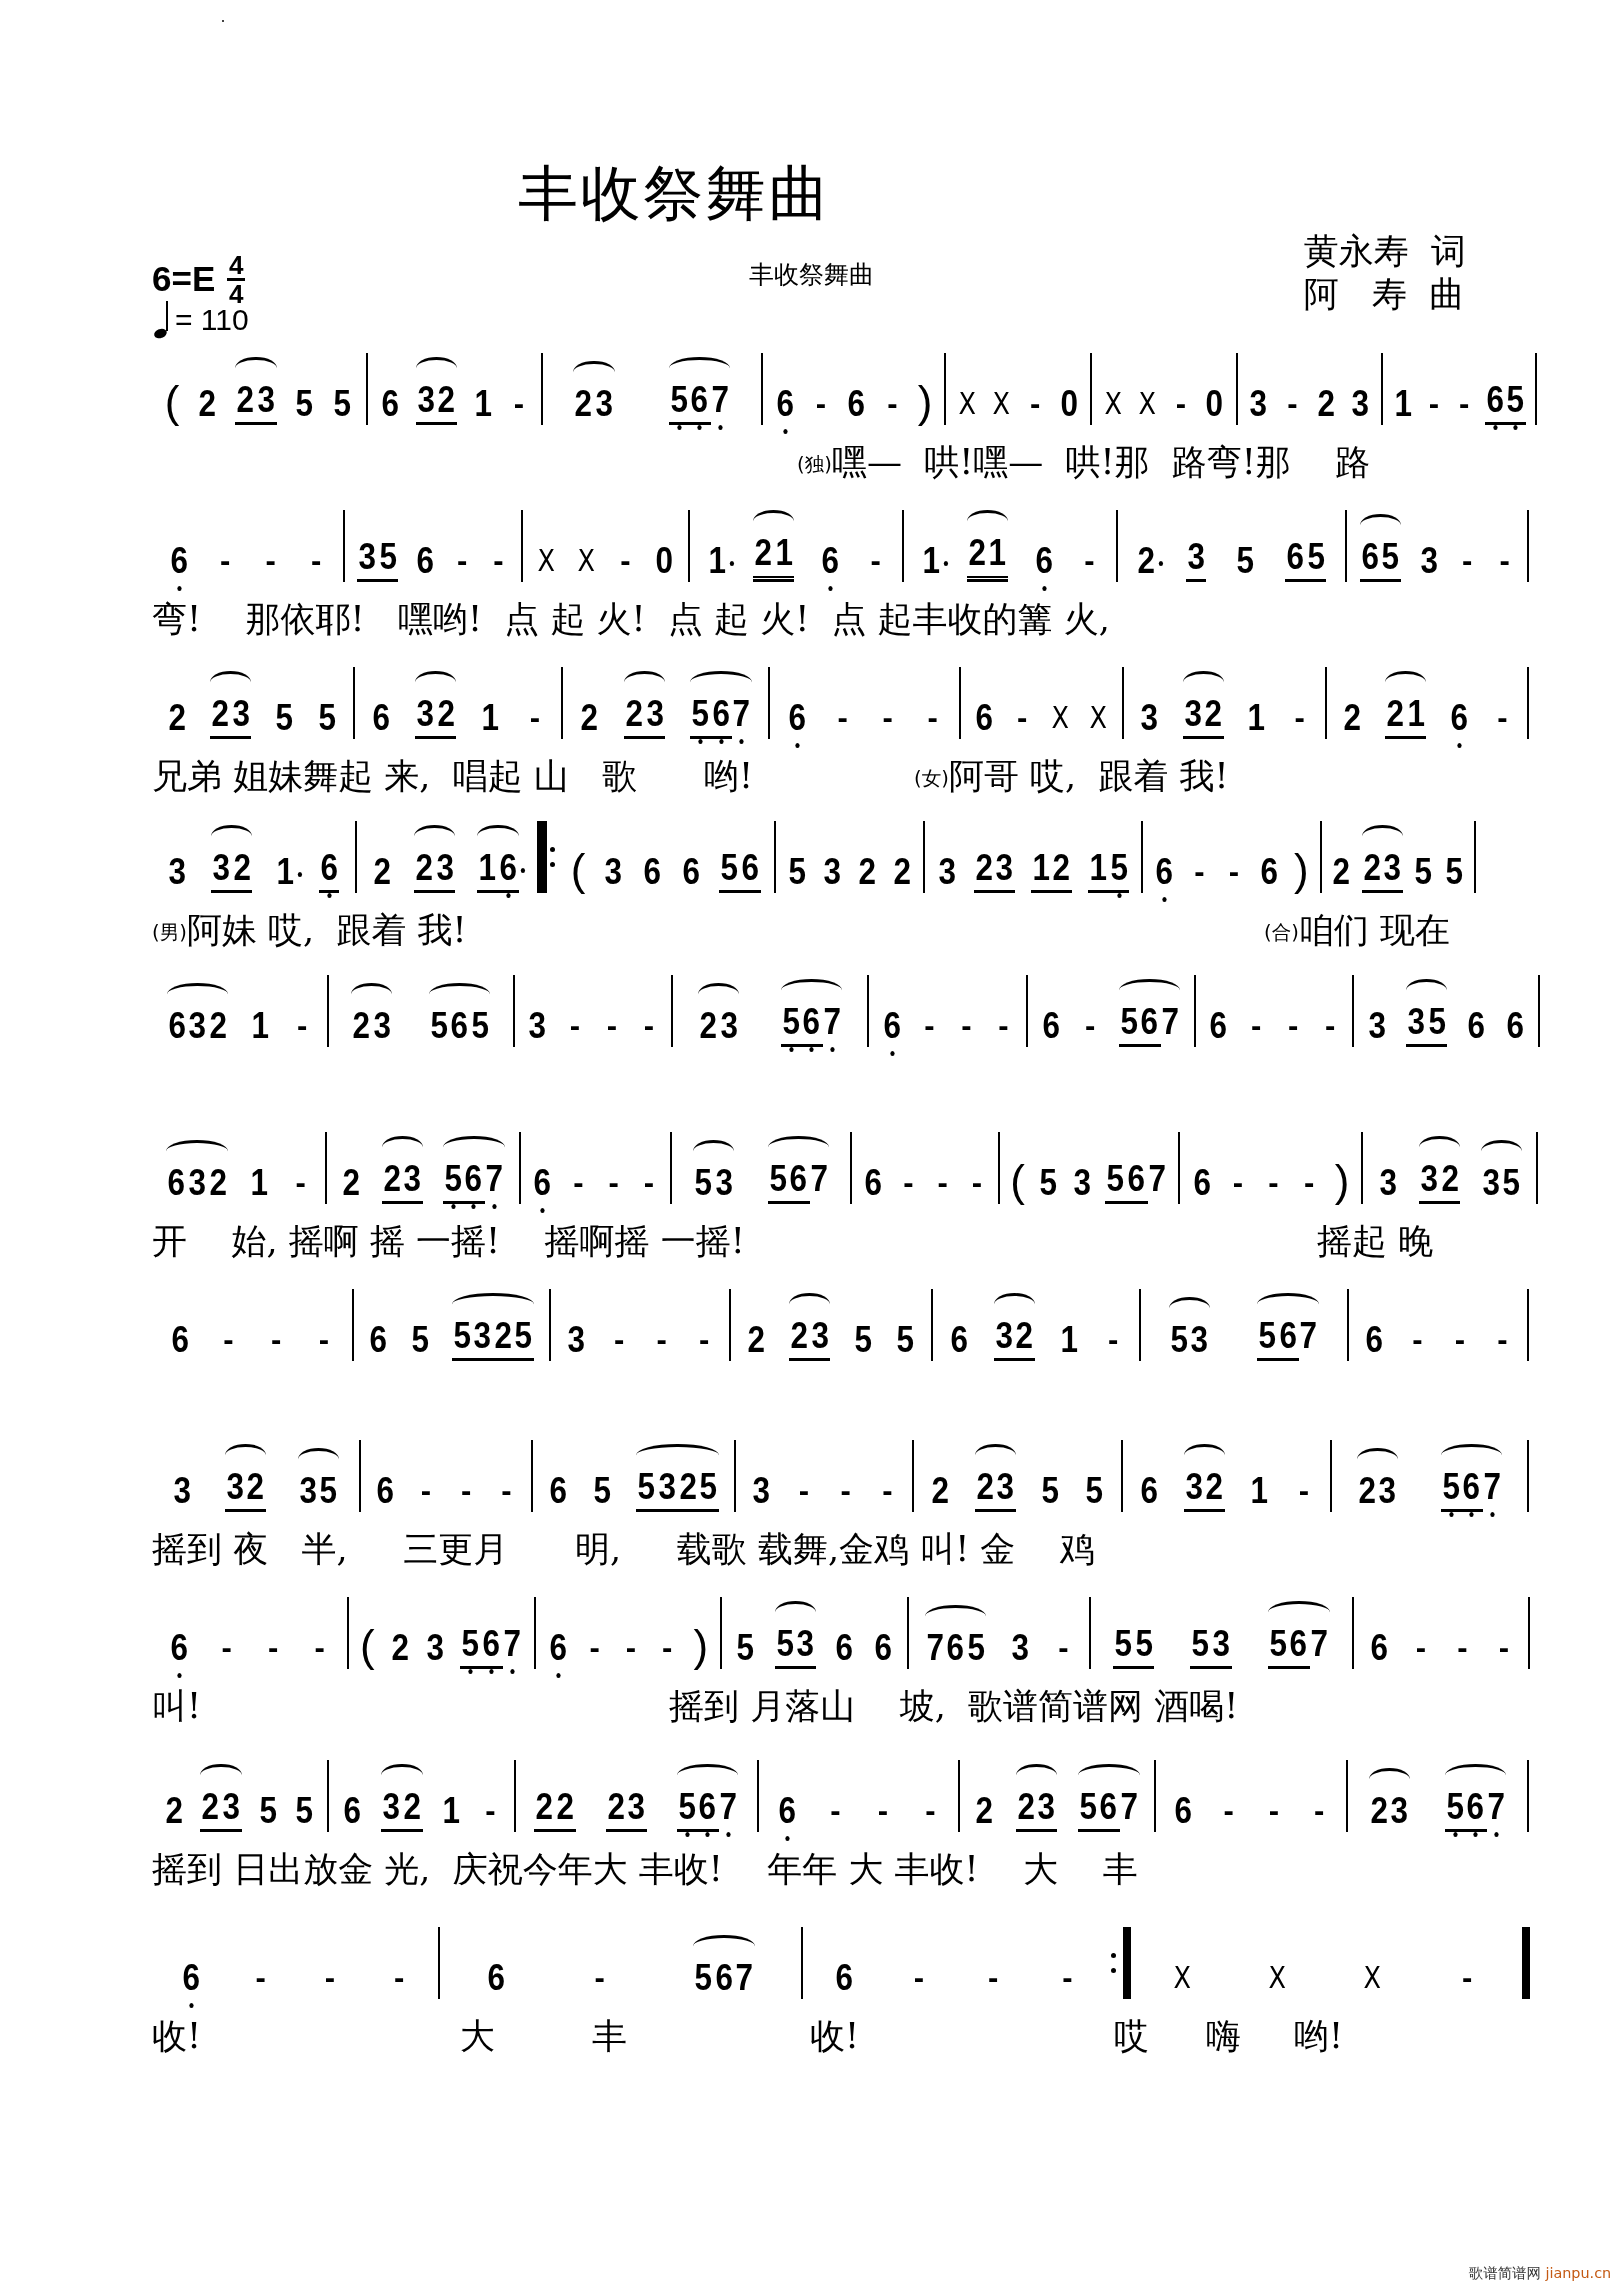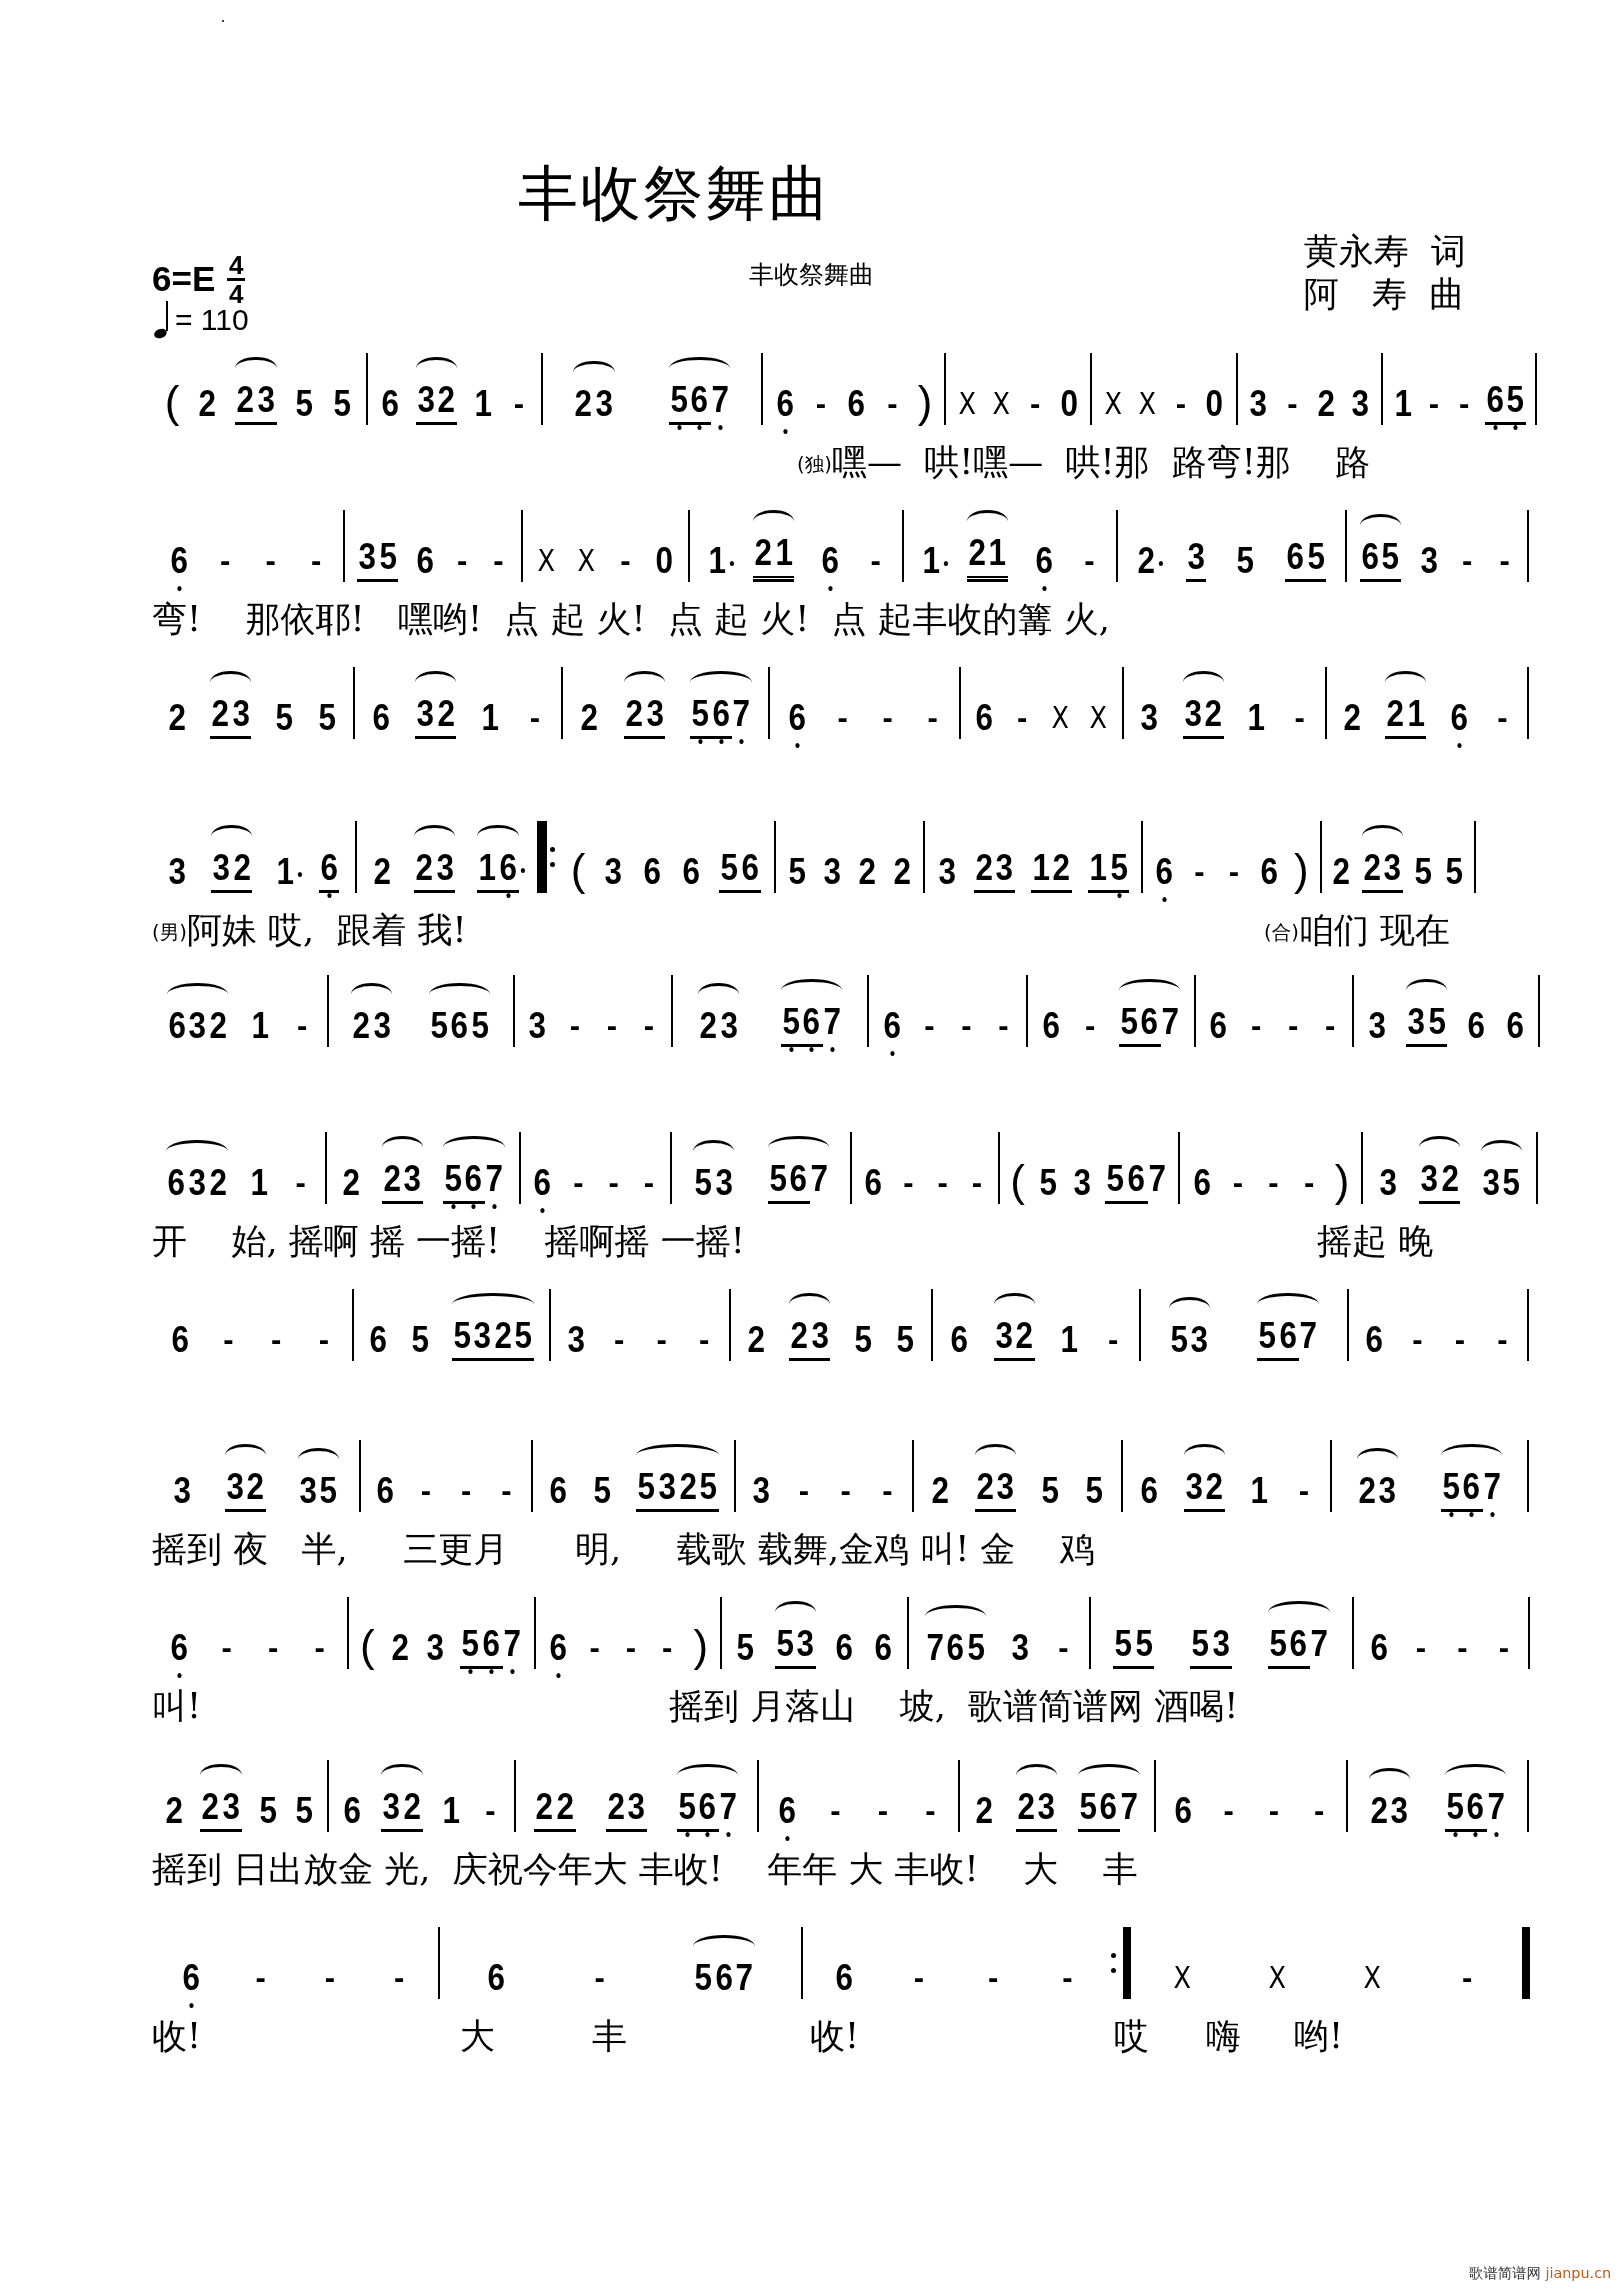--- a/index.html
+++ b/index.html
@@ -367,20 +367,24 @@
               <span class="n">2</span>
               <span class="n">1</span>
             </span>
             <span class="uline"></span>
           </span>
           <span class="n">6<span class="ld"></span></span>
           <span class="dash">-</span>
         </div>
         <div class="barline"></div>
       </div>
+      <div class="lyrics">
+        <span class="seg" style="left: 0px;"><span>兄弟 姐妹舞起 来,  唱起 山   歌      哟!  </span></span>
+        <span class="seg" style="left: 762px;"><span class="role">(女)</span><span>阿哥 哎,  跟着 我!</span></span>
+      </div>
     </div>
     <div class="system" style="top: 821px;">
       <div class="staff">
         <div style="width: 76px;"></div>
         <div class="measure" style="flex: 0 0 195px;">
           <span class="n">3</span>
           <span class="group">
             <span class="slur"></span>
             <span class="notes">
               <span class="n">3</span>

